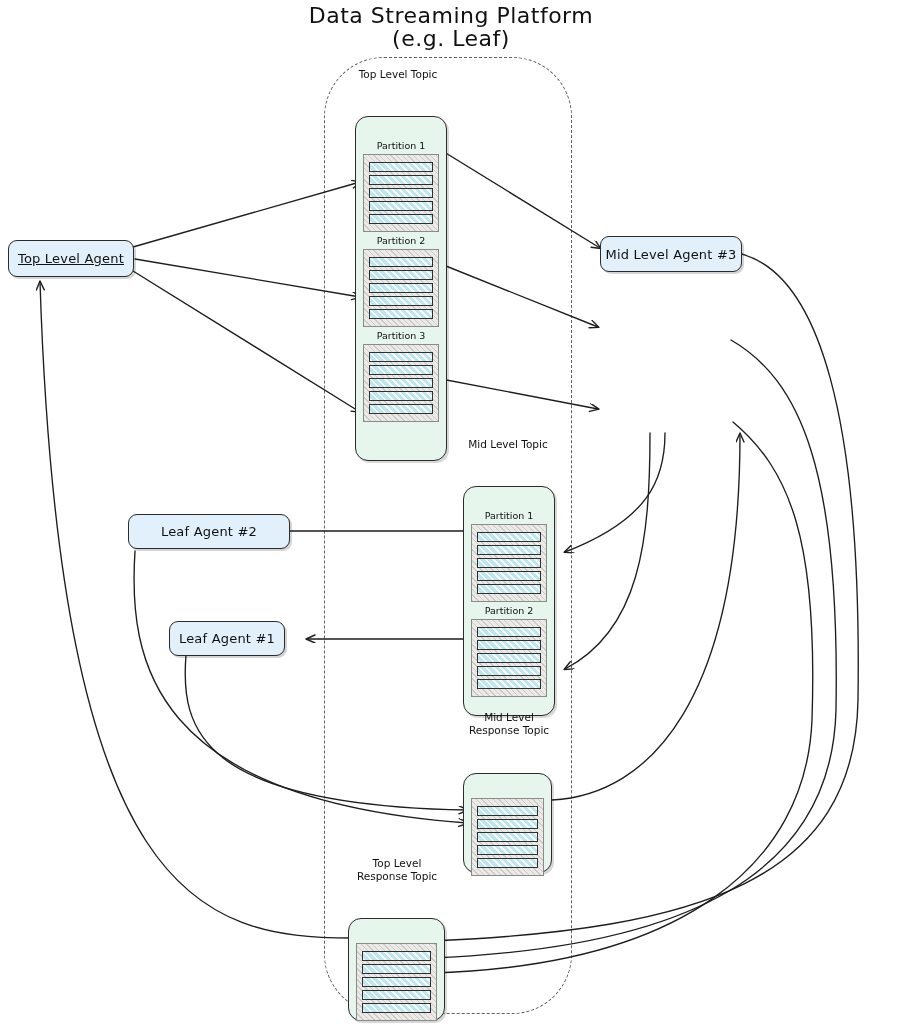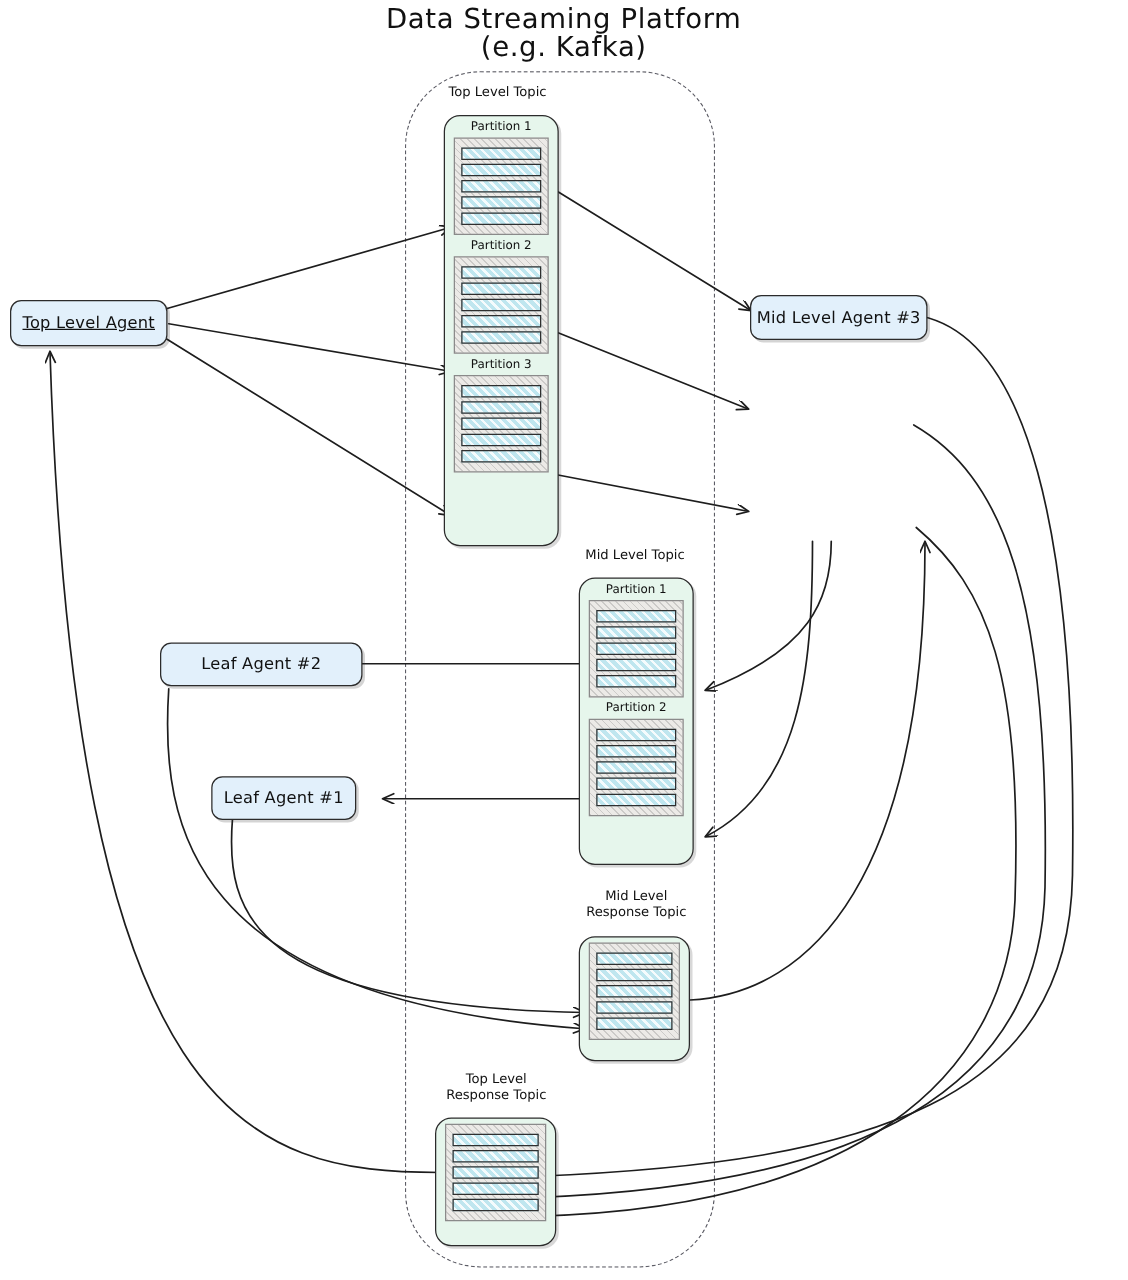--- a/index.html
+++ b/index.html
@@ -17,21 +17,21 @@
 
   
   .platform{position:absolute;border:1.6px dashed #5d5d66;border-radius:60px;
             background:transparent;}
 
   
   .topic-label{position:absolute;text-align:center;font-size:10.5px;color:#111;
                line-height:13px;}
   .topic{position:absolute;background:#e6f6ec;border:1.6px solid #2b2b2b;
          border-radius:13px;box-shadow:2px 2px 0 rgba(40,40,40,.18);
-         box-sizing:border-box;padding:0 7px 7px 7px;}
+         box-sizing:border-box;padding:20px 7px 7px 7px;margin-top:24px;}
 
   .part-label{font-size:9.5px;color:#111;text-align:center;line-height:13px;
               margin:2px 0 2px 0;}
 
   
   .well{border:1.1px solid #8a8a8a;box-sizing:border-box;padding:4px 5px;
         background-color:#eceae7;
         background-image:repeating-linear-gradient(45deg,
             rgba(120,120,120,.28) 0 1px, rgba(0,0,0,0) 1px 4px);}
 
@@ -48,21 +48,21 @@
          font-size:13px;color:#111;box-sizing:border-box;text-align:center;
          letter-spacing:.2px;}
 </style>
 </head>
 <body>
 
 <div id="stage">
 
   <div class="title">
     <span>Data Streaming Platform</span>
-    <span class="l2">(e.g. Kafka)</span>
+    <span class="l2">(e.g. Leaf)</span>
   </div>
 
   <div class="platform" style="left:324px;top:57px;width:246px;height:955px;"></div>
 
   <svg id="wires" viewBox="0 0 902 1024">
     <defs>
       <marker id="ah" markerWidth="11" markerHeight="11" refX="9" refY="4" orient="auto" markerUnits="userSpaceOnUse">
         <path d="M1,0 L10,4 L1,8" fill="none" stroke="#1d1d1d" stroke-width="1.4" stroke-linecap="round" stroke-linejoin="round"></path>
       </marker>
     </defs>

